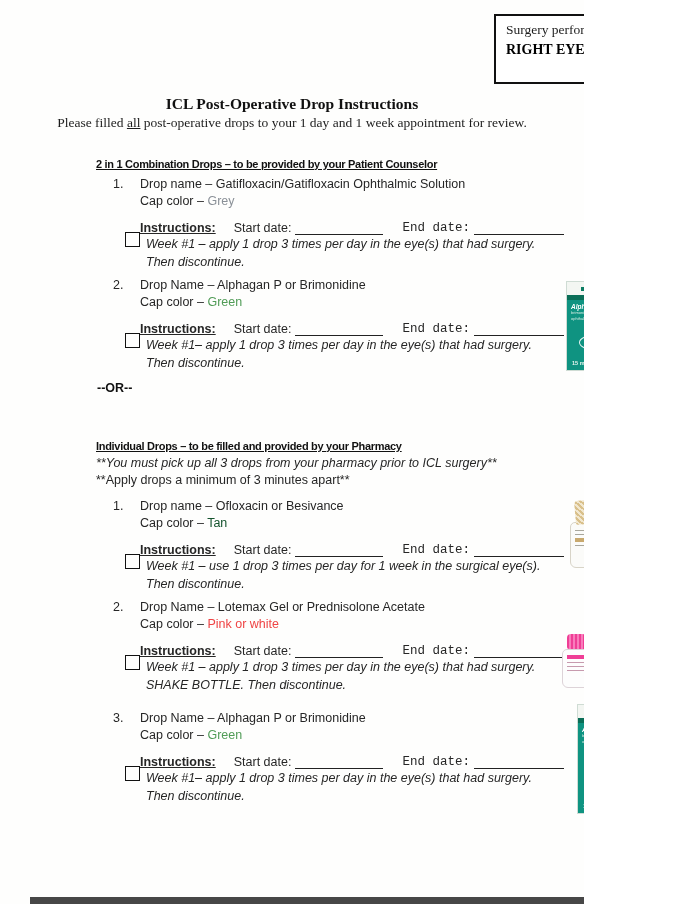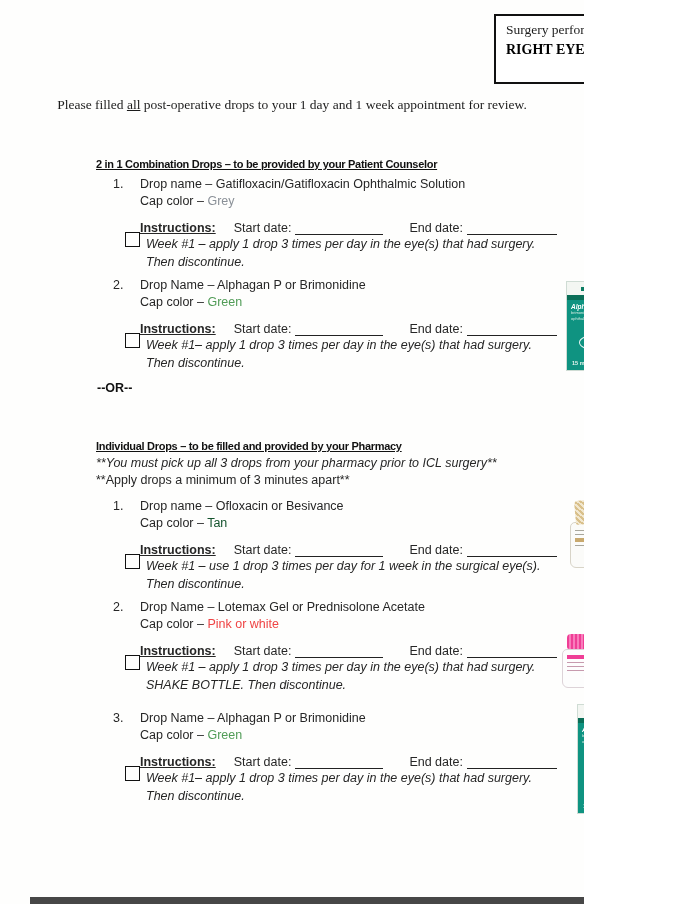--- a/index.html
+++ b/index.html
@@ -34,21 +34,21 @@
   .item.mt3{margin-top:3px;} .item.mt6{margin-top:6px;} .item.mt9{margin-top:9px;} .item.mt16{margin-top:16px;}
   .name-row{display:flex;}
   .num{width:27px;flex:0 0 27px;}
   .cap-row{margin-left:27px;}
   .cap-grey{color:#8a9097;} .cap-green{color:#519c57;} .cap-tan{color:#14532d;} .cap-pink{color:#ef4444;}
   .instr-row{margin-left:27px;margin-top:10px;display:flex;align-items:center;line-height:16px;white-space:nowrap;}
   .instr-label{font-weight:bold;text-decoration:underline;}
   .date-label{margin-left:18px;}
   .blank{display:inline-block;width:88px;border-bottom:1px solid #222;height:13px;margin-left:4px;}
   .blank.end{width:90px;}
-  .end-label{margin-left:26px;}
+  .end-label{margin-left:19px;font-family:Liberation Mono, monospace;}
   .week-row{margin-left:33px;position:relative;font-style:italic;line-height:17px;}
   .checkbox{position:absolute;left:-21px;top:-4px;width:13px;height:13px;
     border:1.5px solid #111;background:transparent;}
   .follow-row{margin-left:33px;font-style:italic;line-height:17px;margin-top:1px;}
 
   .or-divider{position:absolute;left:97px;top:381px;font-size:12.5px;font-weight:bold;color:#111;}
 
   
   .footer-note{position:absolute;left:90px;top:846px;width:540px;
     font-family:"Liberation Serif",serif;font-size:14.5px;font-weight:bold;color:#111;line-height:19px;}
@@ -156,20 +156,21 @@
 
   <div class="surgery-box">
     <div class="surgery-title">Surgery performed on:</div>
     <div class="surgery-eyes">
       <span>RIGHT EYE</span>
       <span>LEFT EYE</span>
     </div>
   </div>
 
   <div class="header">
+    <div class="title">ICL Post-Operative Drop Instructions</div>
     <div class="subtitle"><span>Please filled </span><span class="u">all</span><span> post-operative drops to your 1 day and 1 week appointment for review.</span></div>
   </div>
 
   <div class="section sec-combo">
     <div class="sec-heading">2 in 1 Combination Drops – to be provided by your Patient Counselor</div>
     <div class="items">
       <div class="item mt3">
         <div class="name-row">
           <span class="num">1.</span>
           <span>Drop name – Gatifloxacin/Gatifloxacin Ophthalmic Solution</span>

